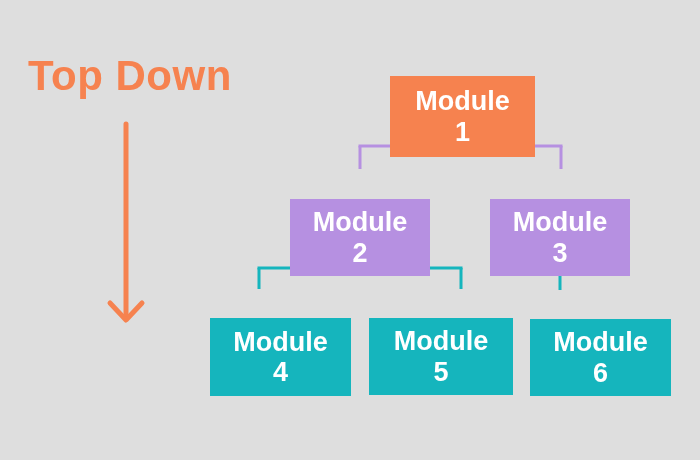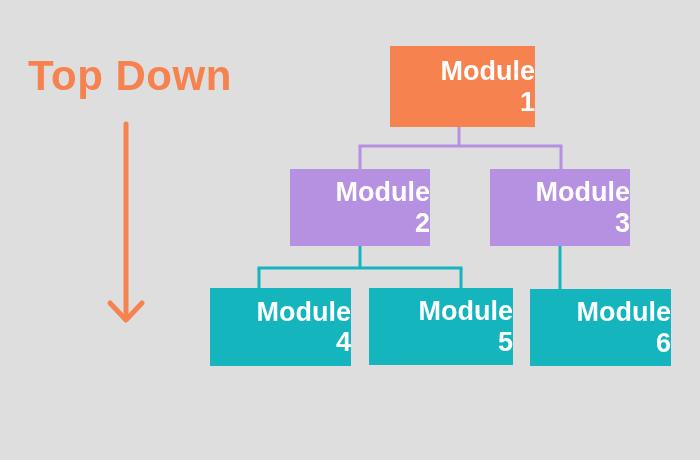--- a/index.html
+++ b/index.html
@@ -40,27 +40,28 @@
   .connector-purple { stroke: var(--purple); stroke-width: 3; fill: none; }
   .connector-teal   { stroke: var(--teal);   stroke-width: 3; fill: none; }
   .arrow-stroke     { stroke: var(--orange); stroke-width: 5; fill: none;
                       stroke-linecap: round; stroke-linejoin: round; }
 
   .node {
     position: absolute;
     z-index: 1;
     display: flex;
     flex-direction: column;
-    align-items: flex-end;
+    align-items: center;
     justify-content: center;
     color: var(--node_text);
     font-weight: bold;
     font-size: 27px;
     line-height: 1.12;
     text-align: center;
+    margin-top: 30px;
   }
   .node.orange { background: var(--orange); }
   .node.purple { background: var(--purple); }
   .node.teal   { background: var(--teal); }
 
   .node-1 { left: 390px; top: 46px;  width: 145px; height: 81px; }
   .node-2 { left: 290px; top: 169px; width: 140px; height: 77px; }
   .node-3 { left: 490px; top: 169px; width: 140px; height: 77px; }
   .node-4 { left: 210px; top: 288px; width: 141px; height: 78px; }
   .node-5 { left: 369px; top: 288px; width: 144px; height: 77px; }

